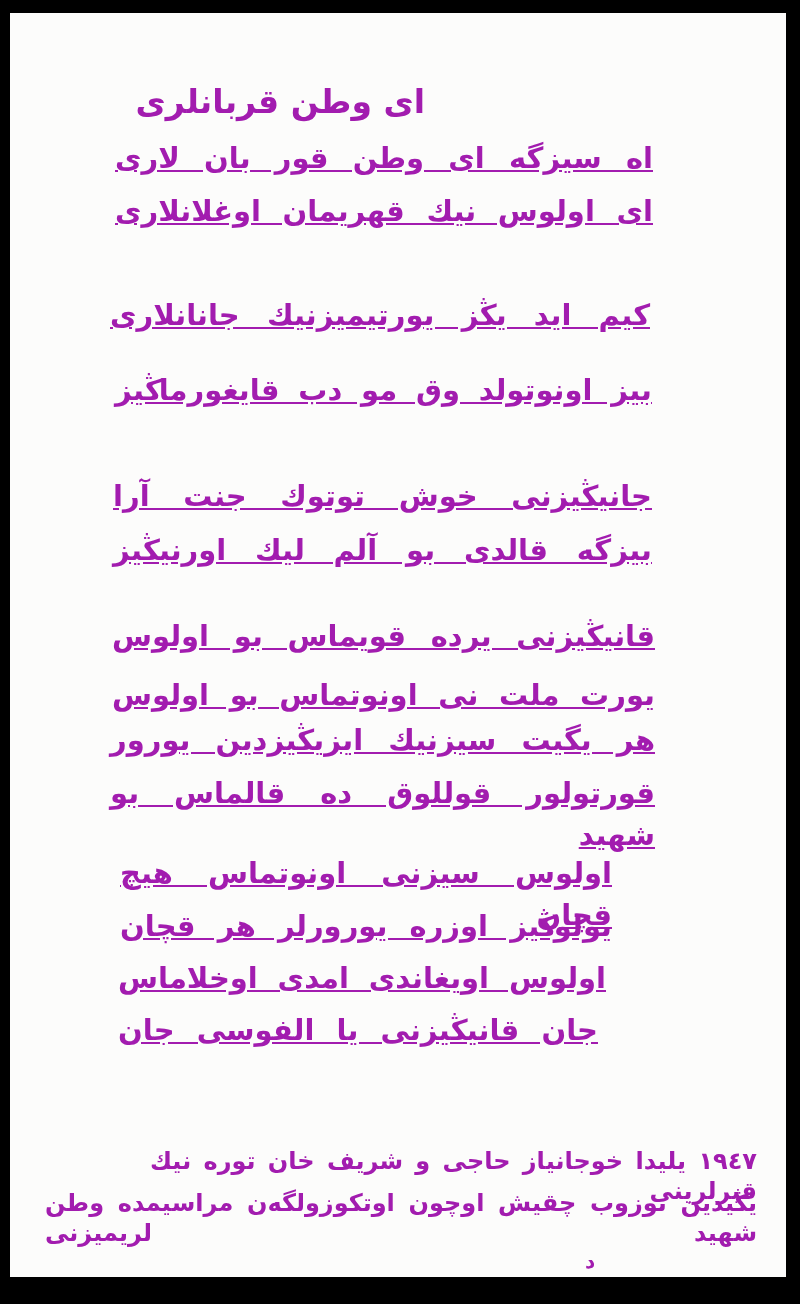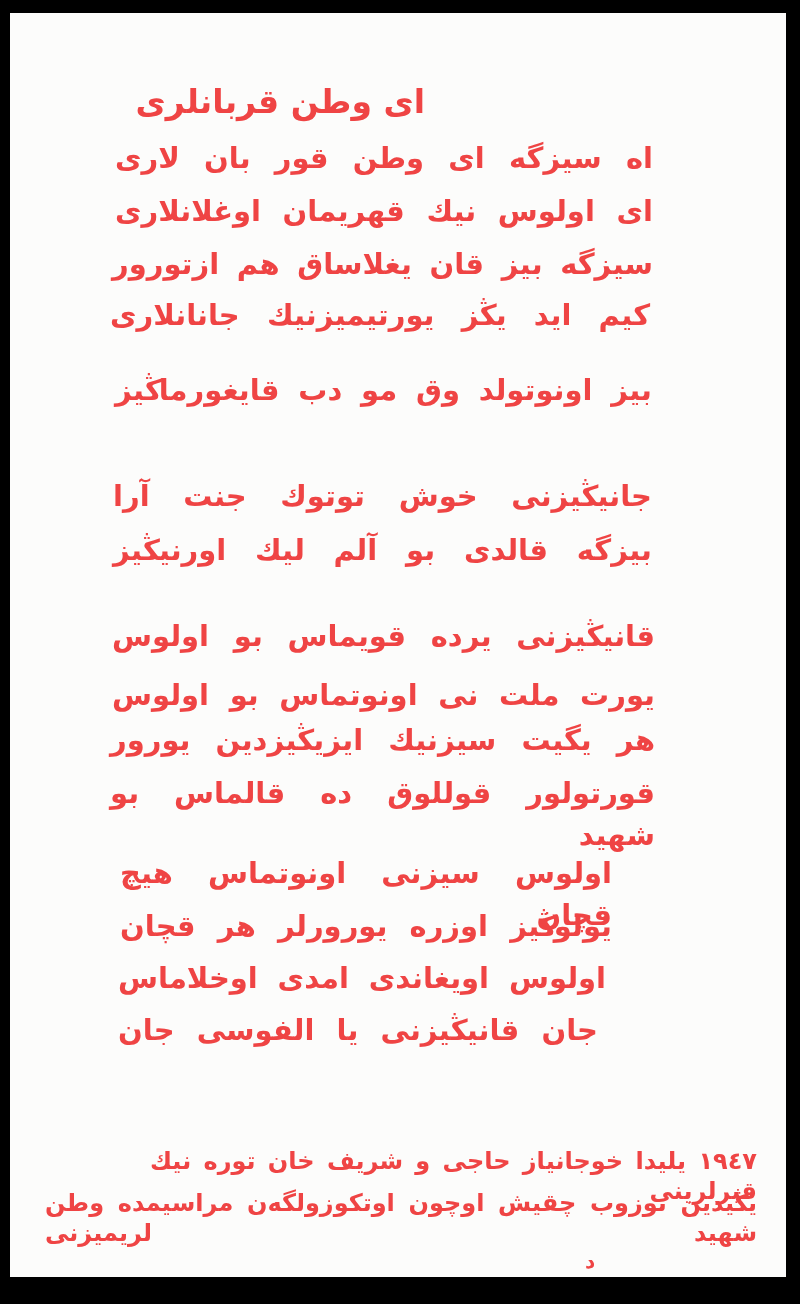--- a/index.html
+++ b/index.html
@@ -12,37 +12,38 @@
   }
   .paper{
     position:absolute;
     left:10px;top:13px;right:14px;bottom:27px;
     background:#fcfcfb;
   }
   .txt{
     position:absolute;
     direction:rtl;
     unicode-bidi:embed;
-    color:#ef4444;
+    color:#a21caf;
     font-weight:700;
     white-space:nowrap;
   }
   .title{
     font-size:33px;
     line-height:40px;
     text-align:center;
     letter-spacing:1px;
   }
   .line{
     font-size:29px;
     line-height:42px;
     text-align:justify;
     text-align-last:justify;
     white-space:normal;
     word-spacing:6px;
+    text-decoration:underline;
   }
   .foot{
     font-size:24px;
     line-height:30px;
     text-align:justify;
     text-align-last:justify;
     white-space:normal;
     font-weight:700;
   }
   .foot-last{
@@ -57,21 +58,20 @@
 </head>
 <body>
 
 <div class="page">
   <div class="paper">
 
     <div class="txt title" style="left:175px;top:69px;width:240px;">ای وطن قربانلری</div>
 
     <div class="txt line" style="left:105px;top:124px;width:538px;">اه سیزگه ای وطن قور بان لاری</div>
     <div class="txt line" style="left:105px;top:177px;width:538px;">ای اولوس نیك قهریمان اوغلانلاری</div>
-    <div class="txt line" style="left:102px;top:230px;width:541px;">سیزگه بیز قان یغلاساق هم ازتورور</div>
     <div class="txt line" style="left:100px;top:281px;width:540px;">کیم اید یڭز یورتیمیزنیك جانانلاری</div>
 
     <div class="txt line" style="left:105px;top:356px;width:537px;">بیز اونوتولد وق مو دب قایغورماڭیز</div>
     <div class="txt line" style="left:103px;top:462px;width:539px;">جانیڭیزنی خوش توتوك جنت آرا</div>
     <div class="txt line" style="left:103px;top:516px;width:539px;">بیزگه قالدی بو آلم لیك اورنیڭیز</div>
 
     <div class="txt line" style="left:102px;top:602px;width:543px;">قانیڭیزنی یرده قویماس بو اولوس</div>
     <div class="txt line" style="left:102px;top:655px;width:543px;margin-top:6px;">یورت ملت نی اونوتماس بو اولوس</div>
     <div class="txt line" style="left:100px;top:706px;width:545px;">هر یگیت سیزنیك ایزیڭیزدین یورور</div>
     <div class="txt line" style="left:100px;top:759px;width:545px;">قورتولور قوللوق ده قالماس بو شهید</div>

